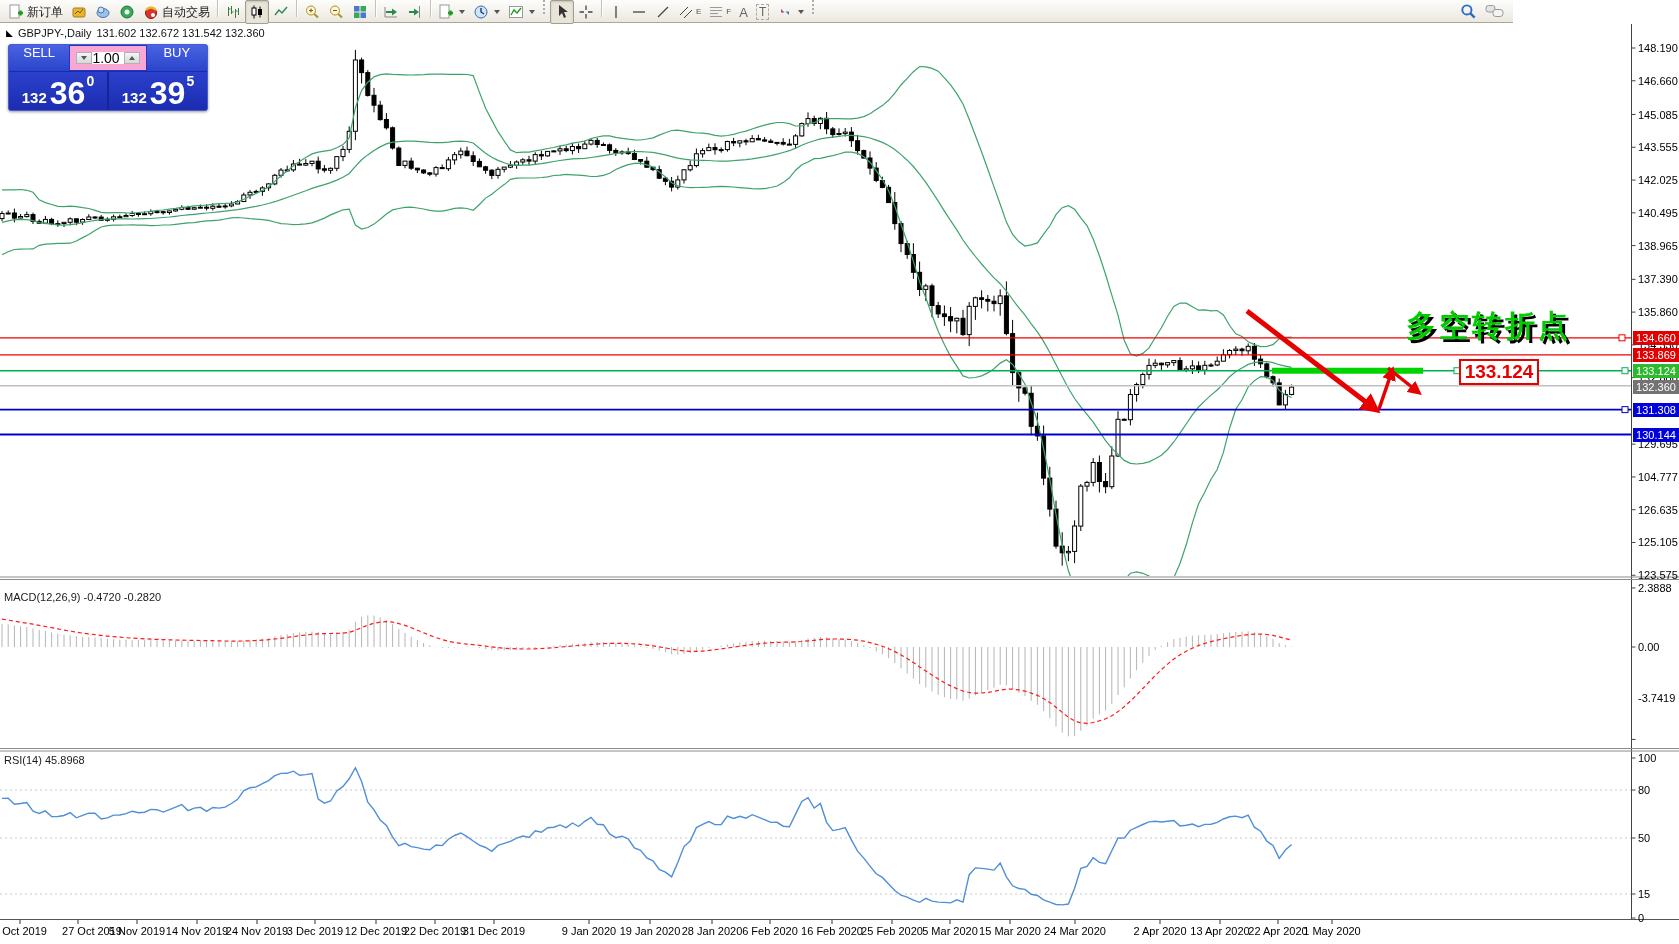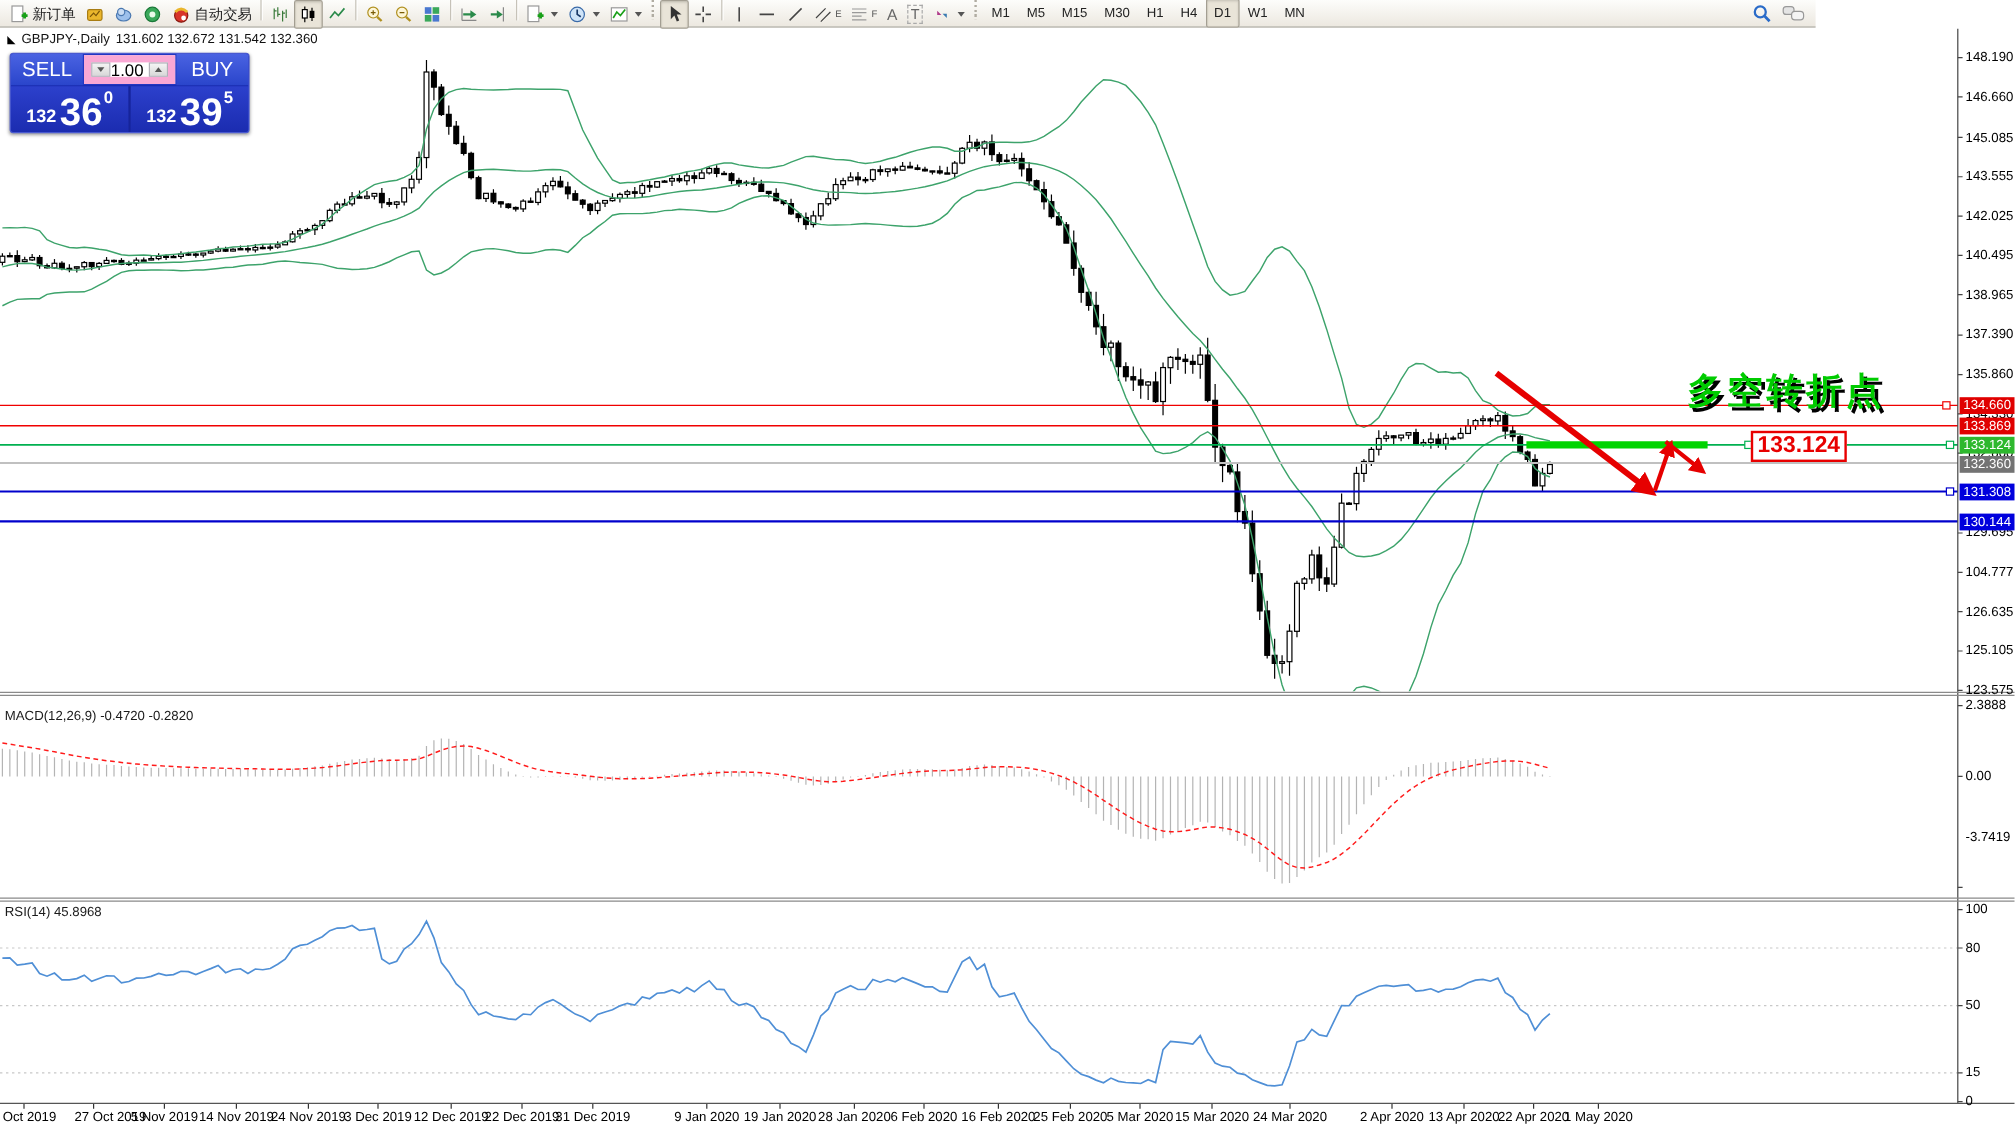--- a/index.html
+++ b/index.html
@@ -31,21 +31,21 @@
   .ind-label{font-size:11px;color:#1a1a1a;}
   
   .ptick{position:absolute;left:1638px;font-size:11px;color:#000;transform:translateY(-50%);z-index:4;white-space:nowrap;}
   .ptag{position:absolute;left:1633px;width:46px;height:14px;line-height:14px;text-align:center;
     font-size:11px;color:#fff;transform:translateY(-50%);z-index:6;white-space:nowrap;}
   .dlabel{position:absolute;top:925px;transform:translateX(-50%);font-size:11px;color:#000;z-index:4;white-space:nowrap;}
   
   #trade-panel{position:absolute;left:8px;top:44px;width:198px;z-index:30;border:1px solid #4a5ad0;
     border-radius:3px;overflow:hidden;background:#2236c2;box-shadow:0 1px 3px rgba(0,0,0,.4);}
   #tp-top{display:flex;height:26px;}
-  .tp-btn{width:82px;color:#fff;font-size:17px;display:flex;align-items:center;justify-content:center;
+  .tp-btn{width:82px;color:#fff;font-size:13px;display:flex;justify-content:center;
     background:linear-gradient(#4a63e2,#2a45cb);cursor:pointer;}
   #tp-vol{flex:1;display:flex;background:#fff;border:6px solid #f9a8d4;box-sizing:border-box;margin:1px;}
   .spin{width:16px;display:flex;align-items:center;justify-content:center;background:linear-gradient(#f4f4f4,#d8d8d8);
     border:1px solid #b0b0b8;box-sizing:border-box;}
   .spin .caret{margin:0;}
   .spin .up{border-top:none;border-bottom:4px solid #555;}
   #tp-vol-val{flex:1;display:flex;align-items:center;justify-content:flex-end;padding-right:4px;
     font-size:14px;color:#000;}
   #tp-prices{display:flex;height:38px;border-top:1px solid #1a2cae;}
   .tp-price{flex:1;color:#fff;display:flex;align-items:flex-end;justify-content:center;padding-bottom:2px;
@@ -275,31 +275,20 @@
     <div class="tbtn">
         <span>
           <svg width="16" height="16" viewBox="0 0 16 16">
             <path d="M4 5l3.5 3.5H4z" fill="#b03a8a"></path>
             <path d="M12 11L8.5 7.5H12z" fill="#3a7ab0"></path>
           </svg>
         </span>
         <span class="caret"></span>
       </div>
     <div class="grip"></div>
-    <div id="timeframe-group" style="display:flex;align-items:center;">
-        <div class="tbtn tf">M1</div>
-        <div class="tbtn tf">M5</div>
-        <div class="tbtn tf">M15</div>
-        <div class="tbtn tf">M30</div>
-        <div class="tbtn tf">H1</div>
-        <div class="tbtn tf">H4</div>
-        <div class="tbtn tf active">D1</div>
-        <div class="tbtn tf">W1</div>
-        <div class="tbtn tf">MN</div>
-      </div>
     <div id="tb-right">
       <div class="tbtn">
           <span>
             <svg width="17" height="17" viewBox="0 0 16 16">
               <circle cx="6.5" cy="6.5" r="4.3" fill="none" stroke="#2a6bc8" stroke-width="1.8"></circle>
               <path d="M9.8 9.8L13.8 13.8" stroke="#2a6bc8" stroke-width="2.2"></path>
             </svg>
           </span>
         </div>
       <div class="tbtn">

